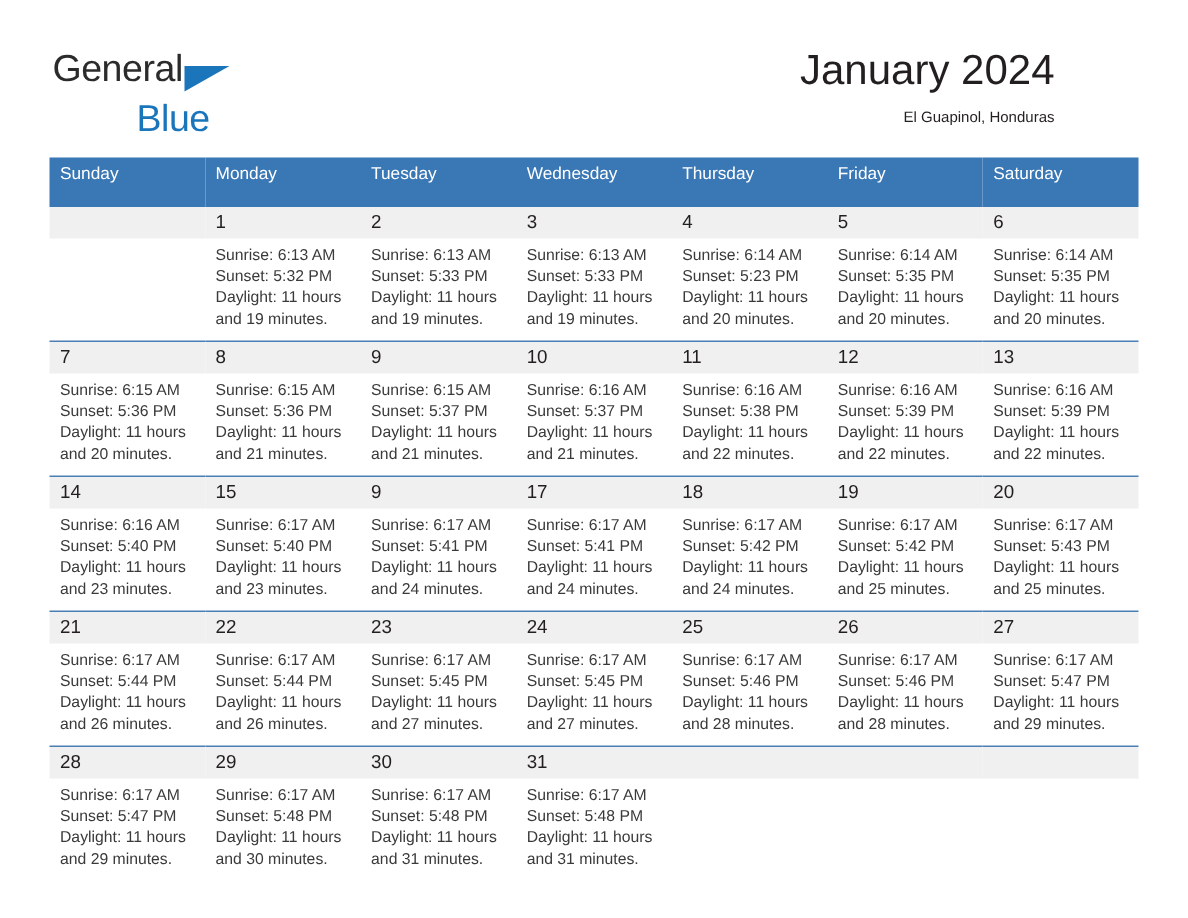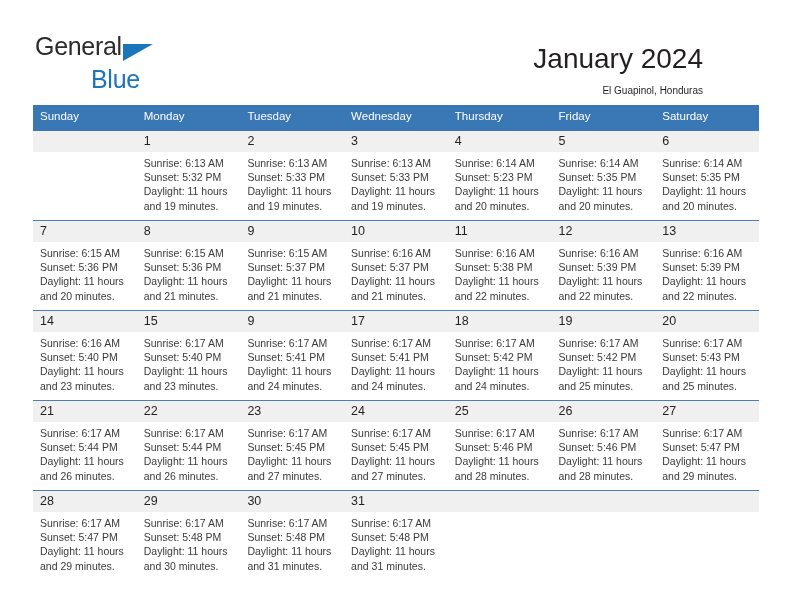--- a/index.html
+++ b/index.html
@@ -69,21 +69,20 @@
     position: absolute;
     right: 0;
     top: 0;
     text-align: right;
   }
   .cal-title {
     font-size: 28px;
     color: #231f20;
     line-height: 34px;
     white-space: nowrap;
-    margin-top: 12px;
   }
   .cal-subtitle {
     font-size: 10px;
     color: #231f20;
     line-height: 22px;
     margin-top: 4px;
     white-space: nowrap;
   }
 
   
@@ -94,21 +93,21 @@
     width: 726px;
     border-collapse: collapse;
     table-layout: fixed;
   }
   .calendar th {
     background: #3a77b5;
     color: #ffffff;
     font-size: 11.5px;
     font-weight: normal;
     text-align: left;
-    padding: 5px 0 9px 7px;
+    padding: 5px 0 16px 7px;
     height: 11px;
     border: none;
   }
   .weekrow > td {
     vertical-align: top;
     padding: 0;
     border: none;
     border-top: 1.2px solid #4a7fb5;
   }
   .weekrow.first > td {

